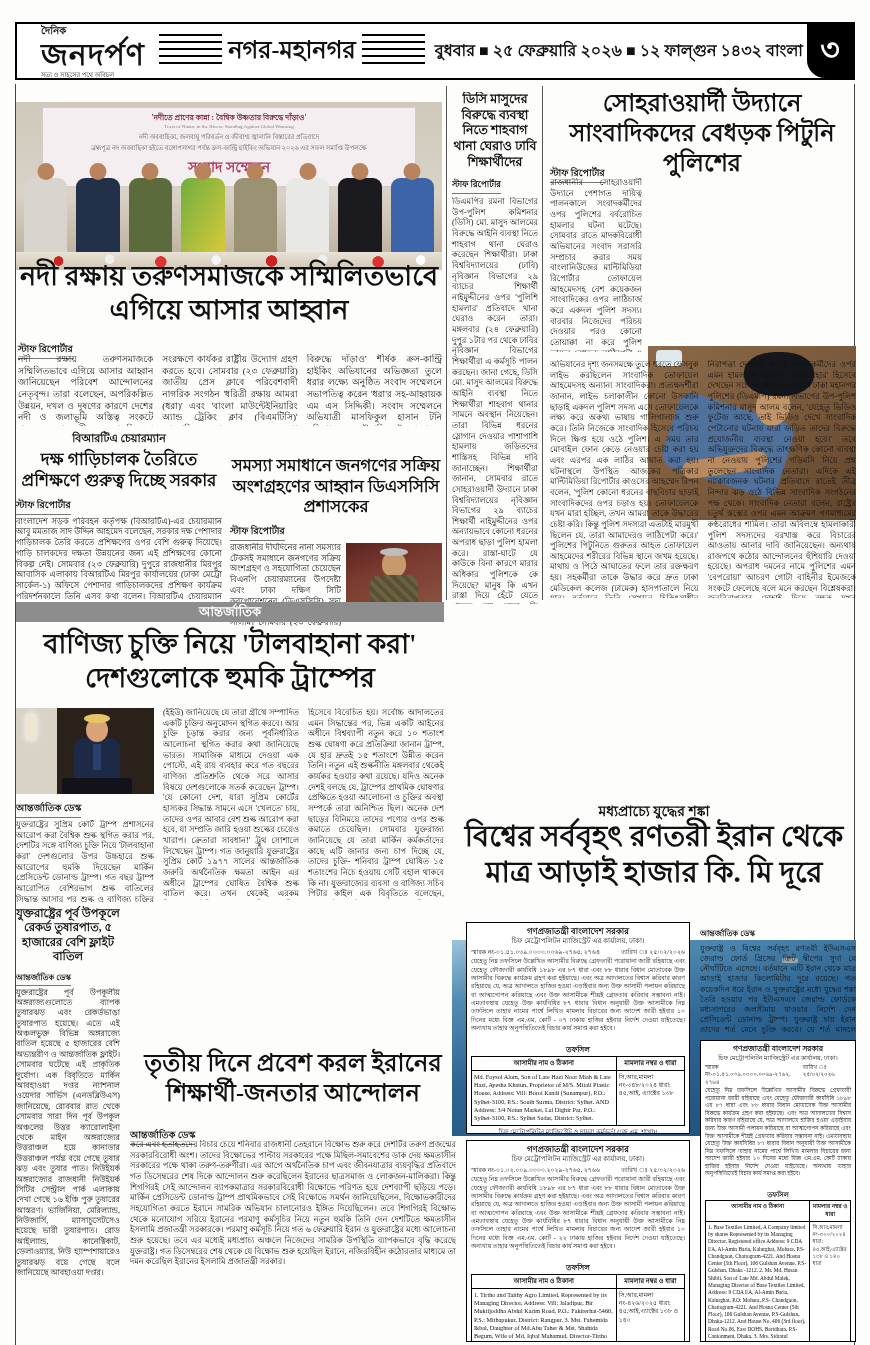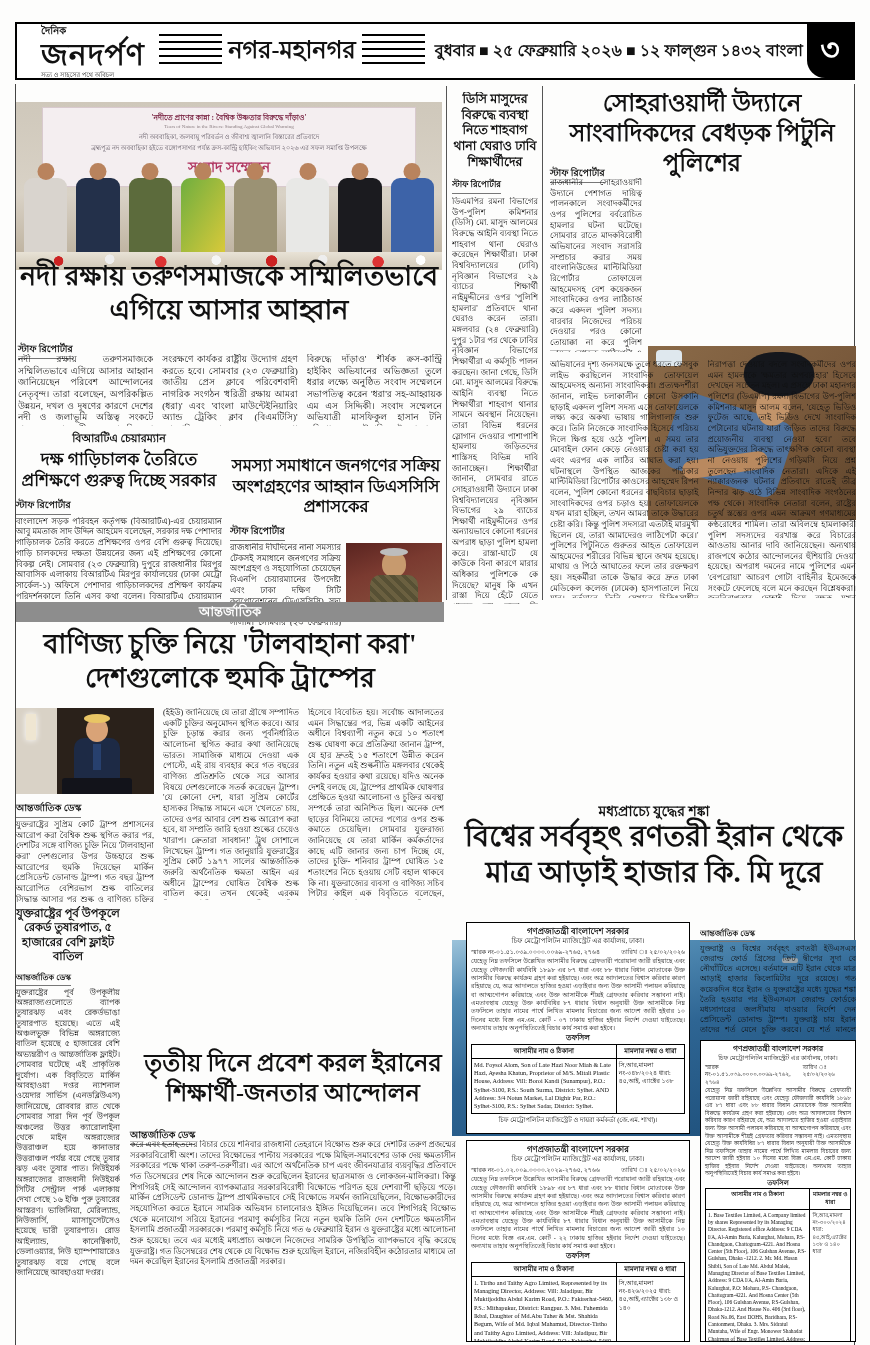--- a/index.html
+++ b/index.html
@@ -27,21 +27,21 @@
   .cols>div{flex:1;}
   .kicker{font-weight:bold;text-align:center;font-size:11px;}
   .banner{background:#8d8d8d;color:#fff;font-weight:bold;font-size:13px;text-align:center;line-height:20px;}
   .photo{position:relative;overflow:hidden;}
   
   .notice{border:1px solid #000;background:#fff;padding:3px 4px;overflow:hidden;font-size:6.3px;line-height:1.35;}
   .notice .nh1{text-align:center;font-weight:bold;font-size:8.5px;}
   .notice .nh2{text-align:center;font-size:7px;}
   .notice .nref{display:flex;justify-content:space-between;font-size:6.2px;margin:1px 0;}
   .notice .nlegal{text-align:justify;font-size:6.2px;}
-  .notice .nsched{text-align:center;font-weight:bold;font-size:7.5px;margin:0 0 1px;}
+  .notice .nsched{text-align:center;font-weight:bold;font-size:7.5px;margin:12px 0 1px;}
   .ntable{width:100%;border-collapse:collapse;font-size:6.2px;}
   .ntable td,.ntable th{border:1px solid #000;padding:2px;vertical-align:top;text-align:left;}
   .ntable th{text-align:center;font-size:6.6px;}
   .nfoot{text-align:center;font-size:6.5px;margin-top:2px;}
   
   .gp{background:linear-gradient(180deg,#cfc8bb 0%,#d9d2c6 55%,#b8ab97 100%);}
   .gp-banner{position:absolute;left:26px;top:5px;right:26px;height:78px;background:#f4eef0;border:1px solid #d8c9ce;
              text-align:center;color:#7a2342;overflow:hidden;}
   .gp-b1{font-size:7.5px;font-weight:bold;margin-top:4px;}
   .gp-b2{font-size:5px;color:#8a7d80;}

